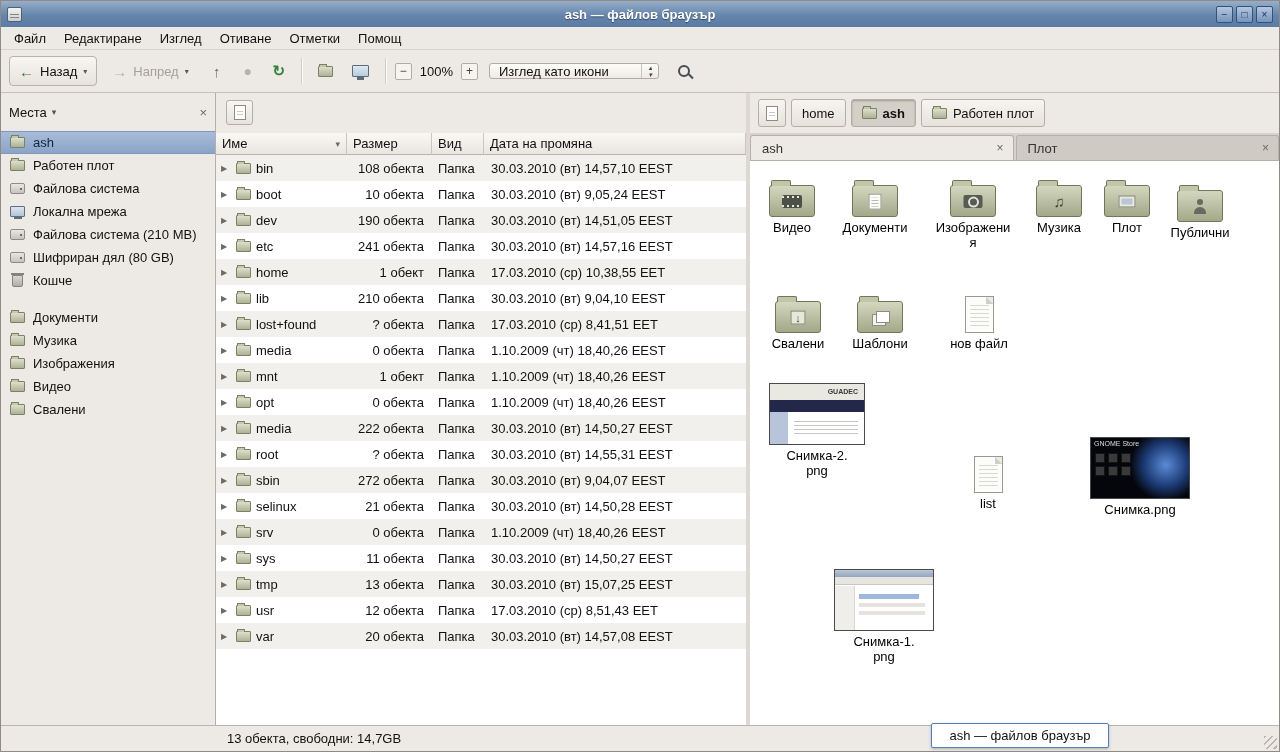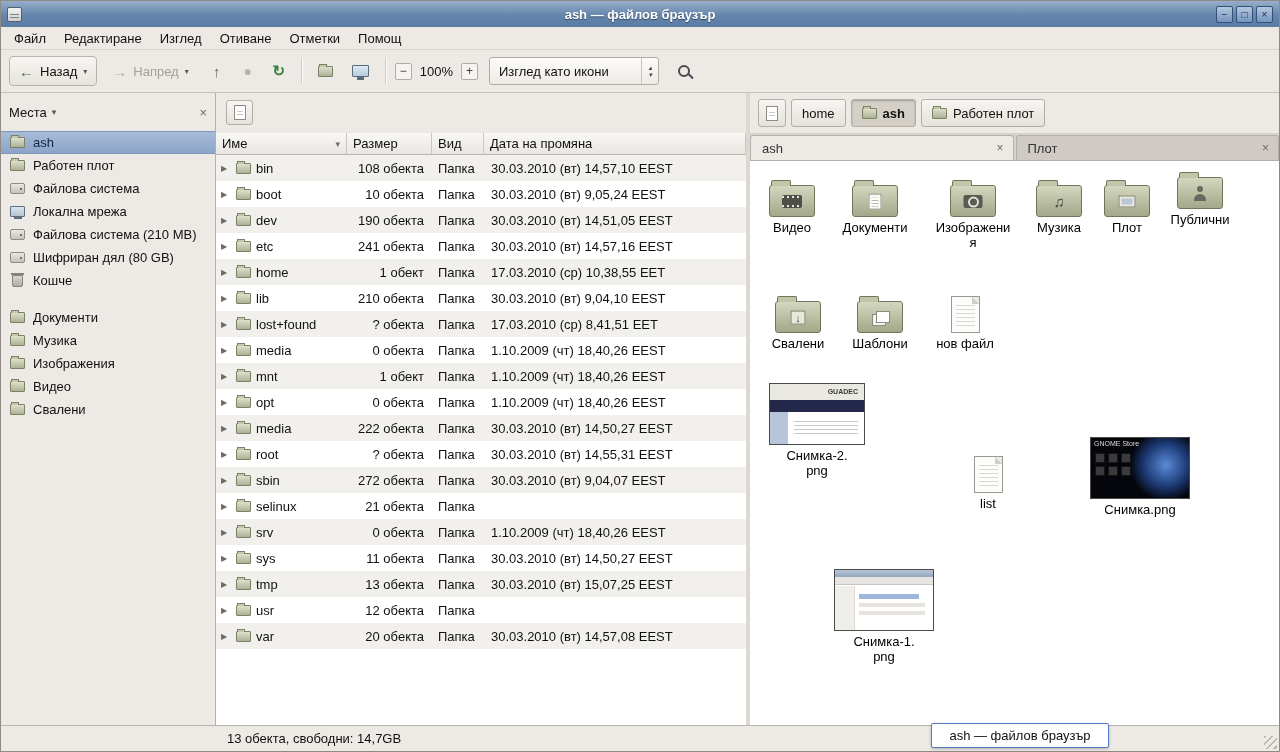--- a/index.html
+++ b/index.html
@@ -32,21 +32,21 @@
   .tflat { width:26px; height:30px; display:flex; align-items:center; justify-content:center; font-size:15px; font-weight:bold; }
   .tflat.up { color:#6a6e64; }
   .tflat.stop { color:#b6b3ac; font-size:14px; }
   .tflat.reload { color:#35803c; }
   .tsep { width:1px; height:26px; background:#cfccc5; margin:0 4px; box-shadow:1px 0 0 #fbfaf8; }
   .tico-btn { width:30px; height:30px; display:flex; align-items:center; justify-content:center; }
   .monitor { width:17px; height:12px; border:1px solid #5c6b7a; border-radius:1px; background:linear-gradient(#dde9f3,#b9cbdc); position:relative; }
   .monitor::after { content:""; position:absolute; left:4px; bottom:-4px; width:7px; height:3px; background:#5c6b7a; }
   .zoombox { width:17px; height:17px; border:1px solid #b1ada5; border-radius:2px; background:#f6f4f0; display:flex; align-items:center; justify-content:center; font-size:12px; color:#444; }
   .zoom-level { margin:0 3px; }
-  .combo { height:28px; min-width:170px; border:1px solid #b1ada5; border-radius:3px; background:linear-gradient(#fdfcfa,#eeebe5);
+  .combo { height:16px; min-width:170px; border:1px solid #b1ada5; border-radius:3px; background:linear-gradient(#fdfcfa,#eeebe5);
      display:flex; align-items:center; padding:0 0 0 9px; margin-left:6px; }
   .combo-arrows { margin-left:auto; height:100%; display:flex; flex-direction:column; justify-content:center; border-left:1px solid #c9c5be; padding:0 6px; font-size:7px; line-height:7px; color:#444; }
   .searchbtn { width:32px; height:30px; display:flex; align-items:center; justify-content:center; margin-left:4px; }
   .mag { width:12px; height:12px; border:2px solid #474c54; border-radius:50%; position:relative; }
   .mag::after { content:""; position:absolute; width:7px; height:2px; background:#474c54; right:-6px; bottom:-2px; transform:rotate(45deg); }
 
   
   .content { position:absolute; top:92px; left:0; right:0; bottom:26px; display:flex; }
 
   
@@ -459,20 +459,21 @@
             <div class="c-date">30.03.2010 (вт) 9,04,07 EEST</div>
           </div>
           <div class="list-row grid-cols">
             <div class="c-name">
               <span class="expander">▶</span>
               <span class="minifolder"></span>
               <span>selinux</span>
             </div>
             <div class="c-size">21 обекта</div>
             <div class="c-type">Папка</div>
+            <div class="c-date">30.03.2010 (вт) 14,50,28 EEST</div>
           </div>
           <div class="list-row grid-cols alt">
             <div class="c-name">
               <span class="expander">▶</span>
               <span class="minifolder"></span>
               <span>srv</span>
             </div>
             <div class="c-size">0 обекта</div>
             <div class="c-type">Папка</div>
             <div class="c-date">1.10.2009 (чт) 18,40,26 EEST</div>
@@ -498,20 +499,21 @@
             <div class="c-date">30.03.2010 (вт) 15,07,25 EEST</div>
           </div>
           <div class="list-row grid-cols">
             <div class="c-name">
               <span class="expander">▶</span>
               <span class="minifolder"></span>
               <span>usr</span>
             </div>
             <div class="c-size">12 обекта</div>
             <div class="c-type">Папка</div>
+            <div class="c-date">17.03.2010 (ср) 8,51,43 EET</div>
           </div>
           <div class="list-row grid-cols alt">
             <div class="c-name">
               <span class="expander">▶</span>
               <span class="minifolder"></span>
               <span>var</span>
             </div>
             <div class="c-size">20 обекта</div>
             <div class="c-type">Папка</div>
             <div class="c-date">30.03.2010 (вт) 14,57,08 EEST</div>
@@ -580,21 +582,21 @@
             <div class="icap">Музика</div>
           </div>
           <div class="ipane-item" style="left: 337px; top: 12px; width: 80px;">
             <div class="icon-wrap">
               <div class="bigfolder">
                 <div class="emblem em-desktop"></div>
               </div>
             </div>
             <div class="icap">Плот</div>
           </div>
-          <div class="ipane-item" style="left: 410px; top: 4px; width: 80px;">
+          <div class="ipane-item" style="left: 410px; top: 17px; width: 80px;">
             <div class="icon-wrap">
               <div class="bigfolder">
                 <div class="emblem em-person"></div>
               </div>
             </div>
             <div class="icap">Публични</div>
           </div>
           <div class="ipane-item" style="left: 8px; top: 128px; width: 80px;">
             <div class="icon-wrap">
               <div class="bigfolder">
@@ -604,21 +606,21 @@
             <div class="icap">Свалени</div>
           </div>
           <div class="ipane-item" style="left: 90px; top: 128px; width: 80px;">
             <div class="icon-wrap">
               <div class="bigfolder">
                 <div class="emblem em-templates"></div>
               </div>
             </div>
             <div class="icap">Шаблони</div>
           </div>
-          <div class="ipane-item" style="left: 175px; top: 128px; width: 80px;">
+          <div class="ipane-item" style="left: 189px; top: 128px; width: 80px;">
             <div class="icon-wrap">
               <div class="fileicon"></div>
             </div>
             <div class="icap">нов файл</div>
           </div>
           <div class="ipane-item" style="left: 19px; top: 222px; width: 96px; justify-content: flex-end;">
             <div class="thumb web">
               <div class="tw-top">GUADEC</div>
               <div class="tw-band"></div>
               <div class="tw-body"></div>

